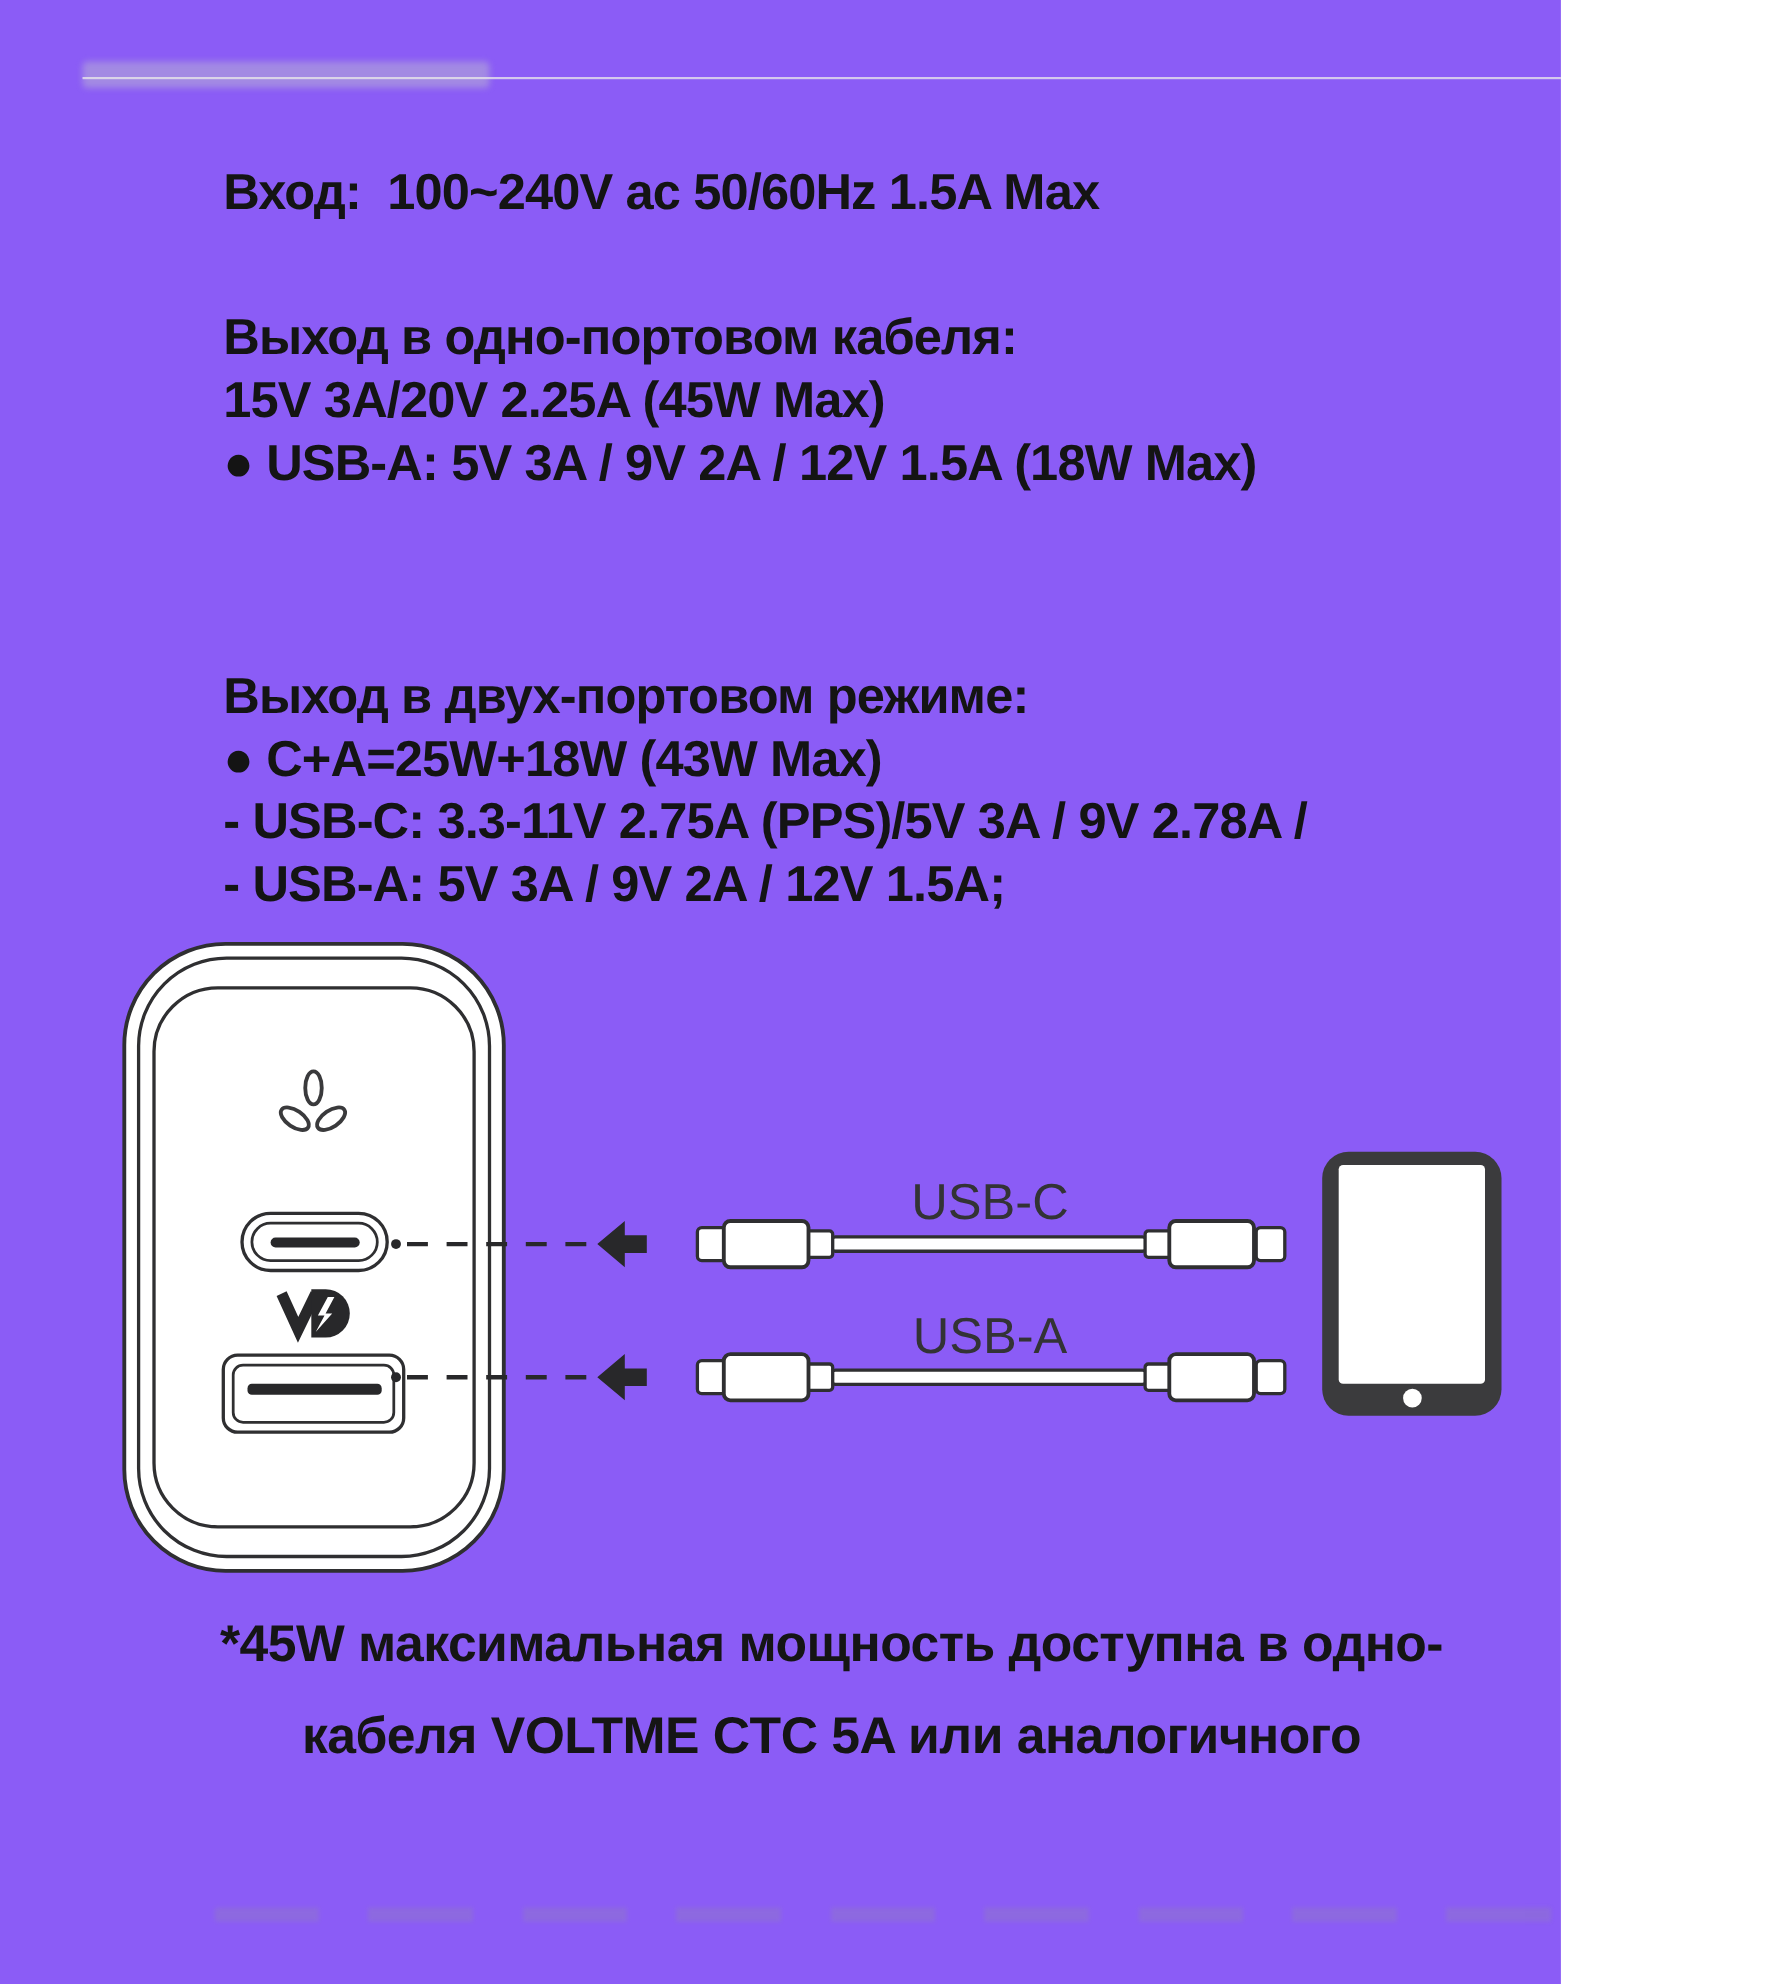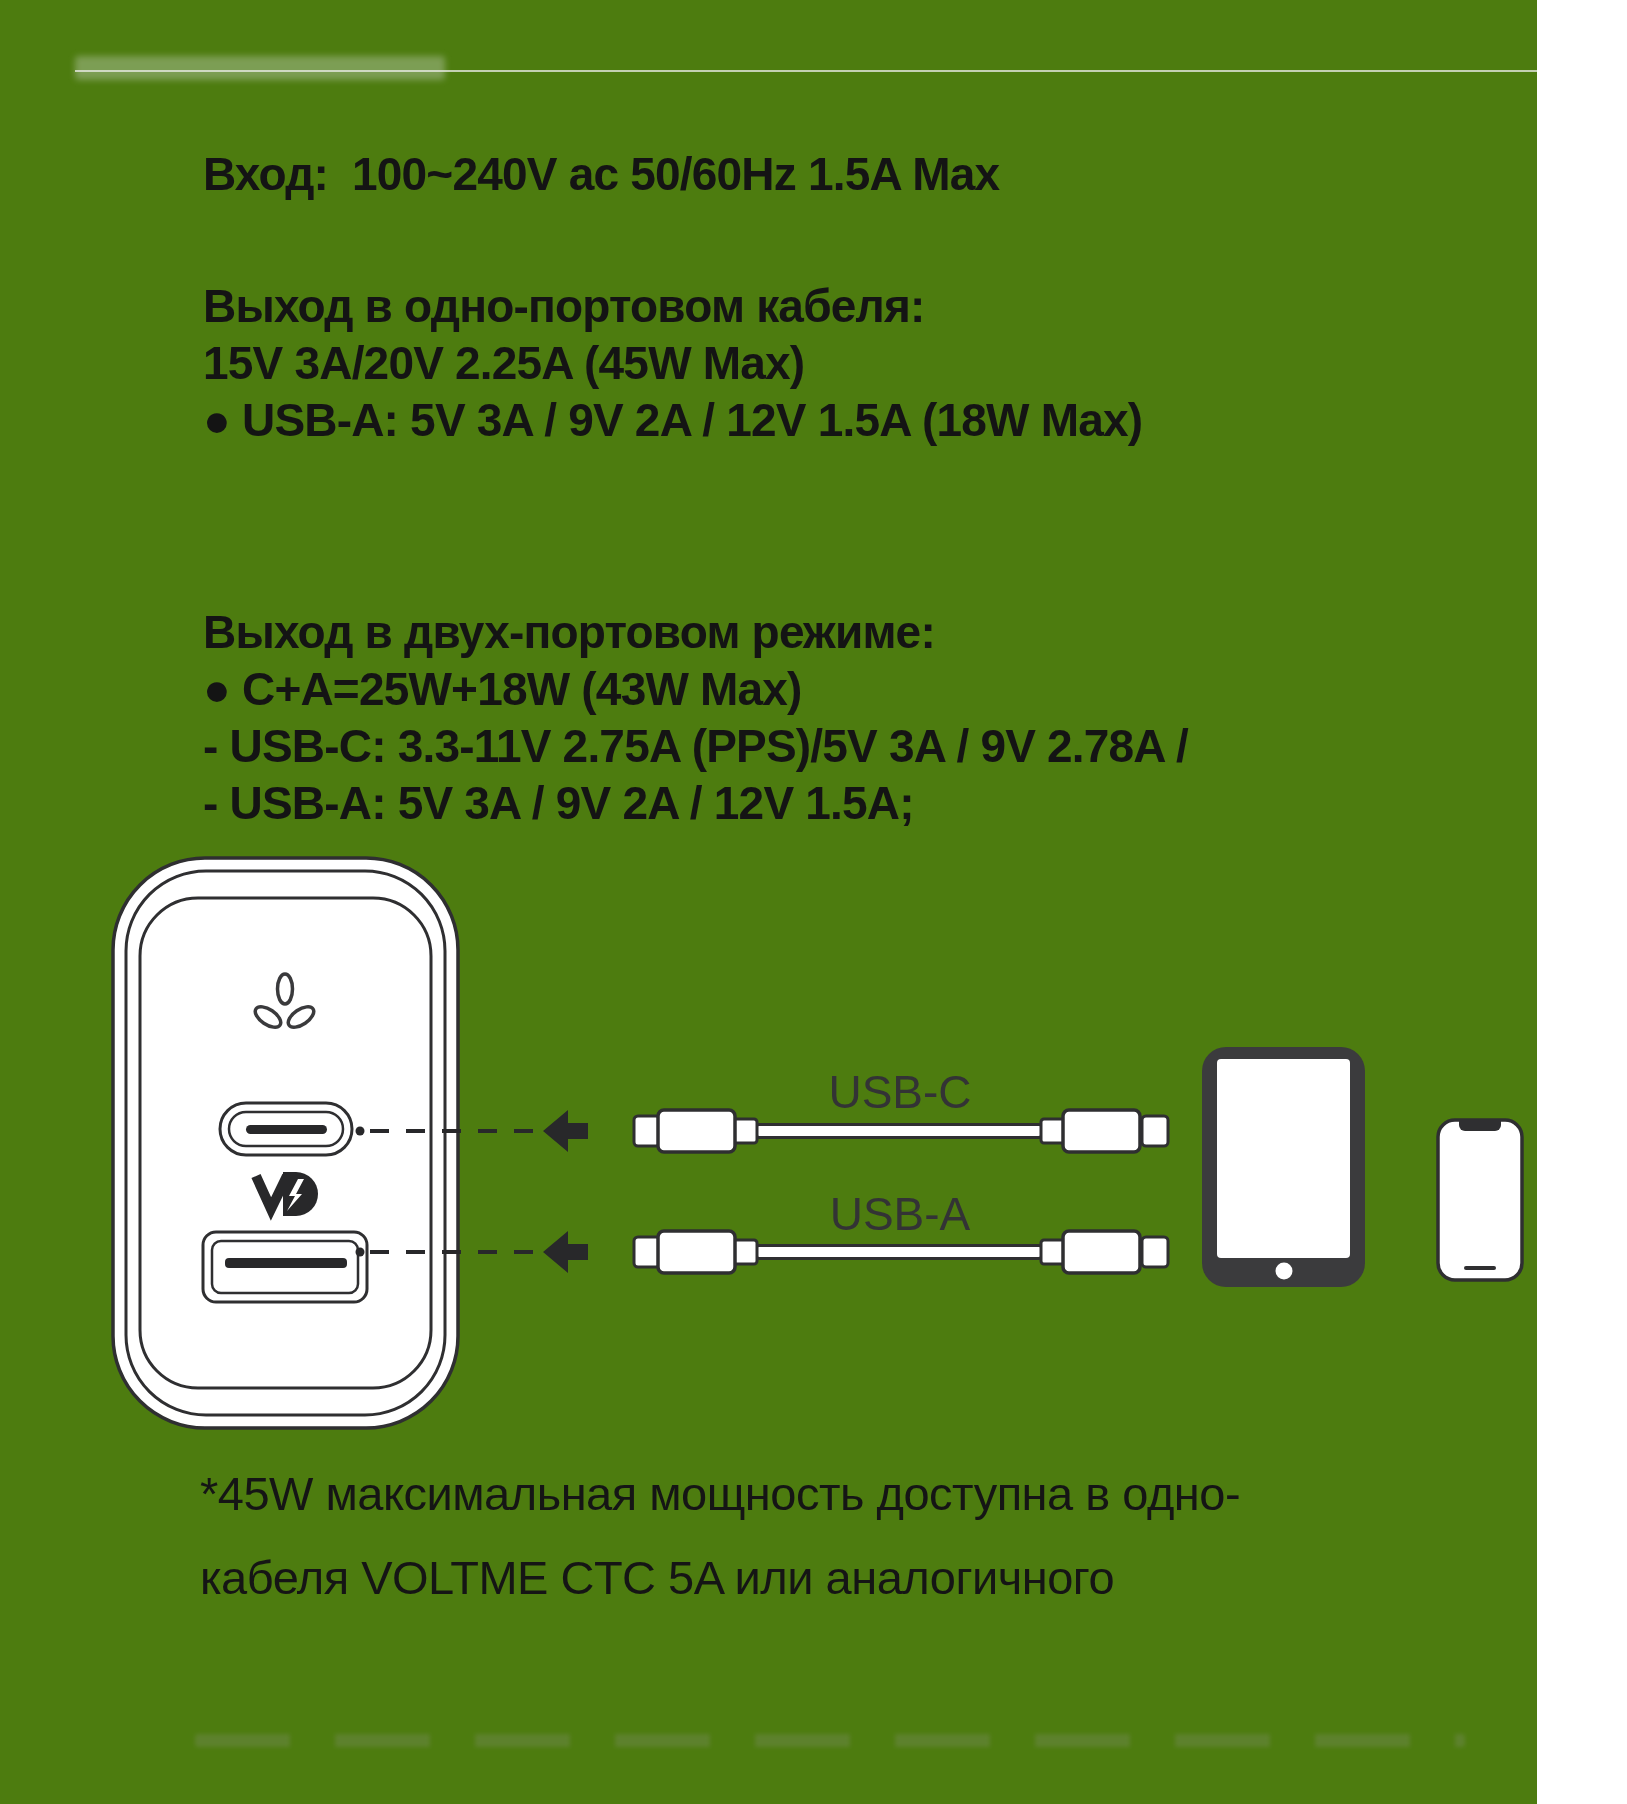--- a/index.html
+++ b/index.html
@@ -1,40 +1,40 @@
 <!DOCTYPE html>
 <html><head>
 <meta charset="utf-8">
 <style>
   html,body{margin:0;padding:0;background:#ffffff;}
   #canvas{
     position:relative;
-    width:1537px;height:1804px;
-    background:#4d7c0f;
+    width:1419px;height:1804px;
+    background:#8b5cf6;
     overflow:hidden;
     font-family:"Liberation Sans", sans-serif;
     color:#171717;
   }
   .specblock{
     position:absolute;left:203px;
     font-weight:700;
     font-size:46px;
     line-height:57px;
     letter-spacing:-0.8px;
     color:#141414;
   }
   .specblock .line{white-space:pre;}
   .specblock .indent{padding-left:217px;}
   #input-line{top:146px;}
   #single-port-block{top:278px;}
   #dual-port-block{top:562px;margin-top:42px;}
   #footnote{
     position:absolute;left:200px;top:1452px;
-    font-weight:400;font-size:47px;line-height:84px;
-    letter-spacing:-0.5px;color:#151515;
+    font-weight:700;font-size:47px;line-height:84px;
+    letter-spacing:-0.5px;color:#151515;text-align:center;
   }
   #footnote .line{white-space:pre;}
   
   #watermark-top{
     position:absolute;left:75px;top:56px;width:370px;height:24px;
     background:rgba(203,212,196,0.38);
     border-radius:4px;filter:blur(3px);
   }
   #watermark-hairline{
     position:absolute;left:75px;top:70px;width:1465px;height:2px;

